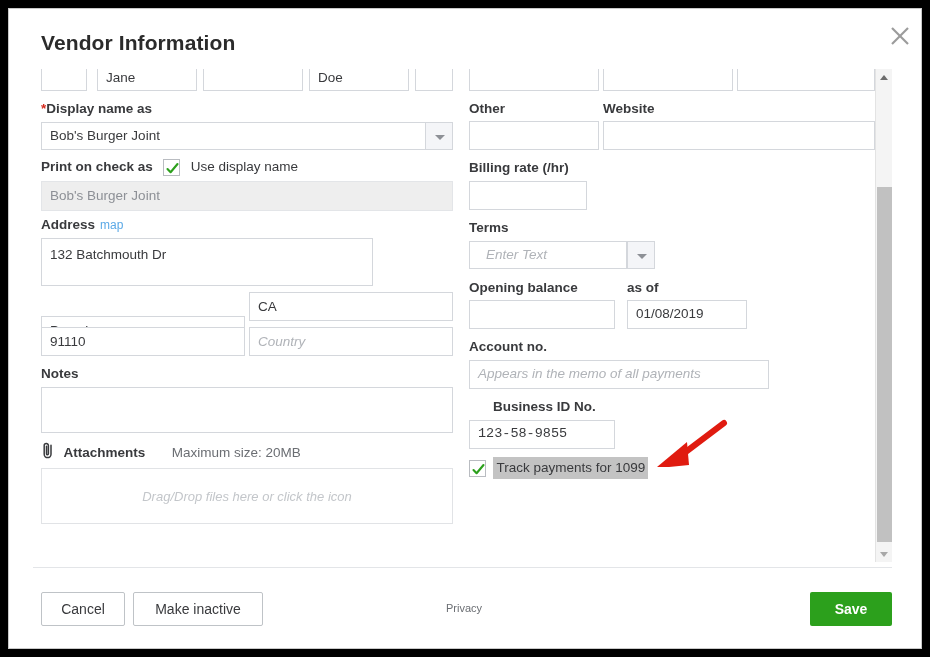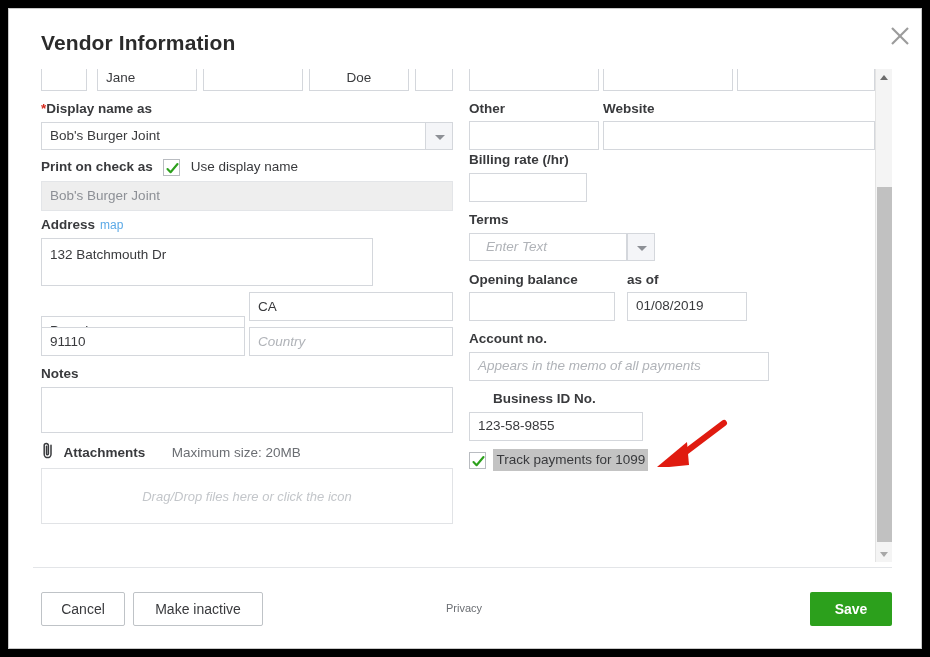--- a/index.html
+++ b/index.html
@@ -227,21 +227,21 @@
   </div>
 
   <div id="form-body">
 
     <div class="col-left">
 
       <div class="row" style="height:22px;">
         <div class="inp cut" style="position:absolute;left:0;top:0;width:46px;height:22px;line-height:18px;"></div>
         <div class="inp cut" style="position:absolute;left:56px;top:0;width:100px;height:22px;line-height:18px;">Jane</div>
         <div class="inp cut" style="position:absolute;left:162px;top:0;width:100px;height:22px;line-height:18px;"></div>
-        <div class="inp cut" style="position:absolute;left:268px;top:0;width:100px;height:22px;line-height:18px;text-align:center;">Doe</div>
+        <div class="inp cut" style="position:absolute;left:268px;top:0;width:100px;height:22px;line-height:18px;">Doe</div>
         <div class="inp cut" style="position:absolute;left:374px;top:0;width:38px;height:22px;line-height:18px;"></div>
       </div>
 
       <div class="lbl" style="margin-top:8px;">
         <span class="req">*</span><span>Display name as</span>
       </div>
       <div class="dd" style="margin-top:3px;height:28px;">
         <div class="inp" style="width:412px;">Bob's Burger Joint</div>
         <div class="arrowbox">
             <i></i>
@@ -297,21 +297,21 @@
 
       <div class="row" style="margin-top:8px;height:20px;">
         <span class="lbl" style="position:absolute;left:0;top:0;">Other</span>
         <span class="lbl" style="position:absolute;left:134px;top:0;">Website</span>
       </div>
       <div class="row" style="margin-top:2px;height:29px;">
         <div class="inp" style="position:absolute;left:0;top:0;width:130px;height:29px;"></div>
         <div class="inp" style="position:absolute;left:134px;top:0;width:272px;height:29px;"></div>
       </div>
 
-      <div class="lbl" style="">Billing rate (/hr)</div>
+      <div class="lbl" style="margin-top:8px;">Billing rate (/hr)</div>
       <div class="inp" style="margin-top:3px;width:118px;height:29px;"></div>
 
       <div class="lbl" style="margin-top:8px;">Terms</div>
       <div class="dd" style="margin-top:3px;height:28px;width:186px;">
         <div class="inp ph" style="width:158px;padding-left:16px;">Enter Text</div>
         <div class="arrowbox" style="right:0;">
             <i></i>
           </div>
       </div>
 
@@ -321,21 +321,21 @@
       </div>
       <div class="row" style="margin-top:2px;height:29px;">
         <div class="inp" style="position:absolute;left:0;top:0;width:146px;height:29px;"></div>
         <div class="inp" style="position:absolute;left:158px;top:0;width:120px;height:29px;">01/08/2019</div>
       </div>
 
       <div class="lbl" style="margin-top:8px;">Account no.</div>
       <div class="inp ph" style="margin-top:3px;width:300px;height:29px;">Appears in the memo of all payments</div>
 
       <div class="lbl" style="margin-top:8px;padding-left:24px;">Business ID No.</div>
-      <div class="inp" style="margin-top:3px;width:174px;height:29px;">123-58-9855</div>
+      <div class="inp" style="margin-top:3px;width:146px;height:29px;font-family:Liberation Mono, monospace;">123-58-9855</div>
 
       <div style="margin-top:8px;height:20px;">
         <span class="cbx">
           <svg width="13" height="13" viewBox="0 0 13 13">
             <path d="M1.5 7 L4.6 10.2 L11.5 2" stroke="#2ca01c" stroke-width="2.1" fill="none" stroke-linecap="round" stroke-linejoin="round"></path>
           </svg>
         </span>
         <span class="lbl normal hl" style="display:inline-block;vertical-align:middle;margin-left:3px;">Track payments for 1099</span>
       </div>
     </div>

